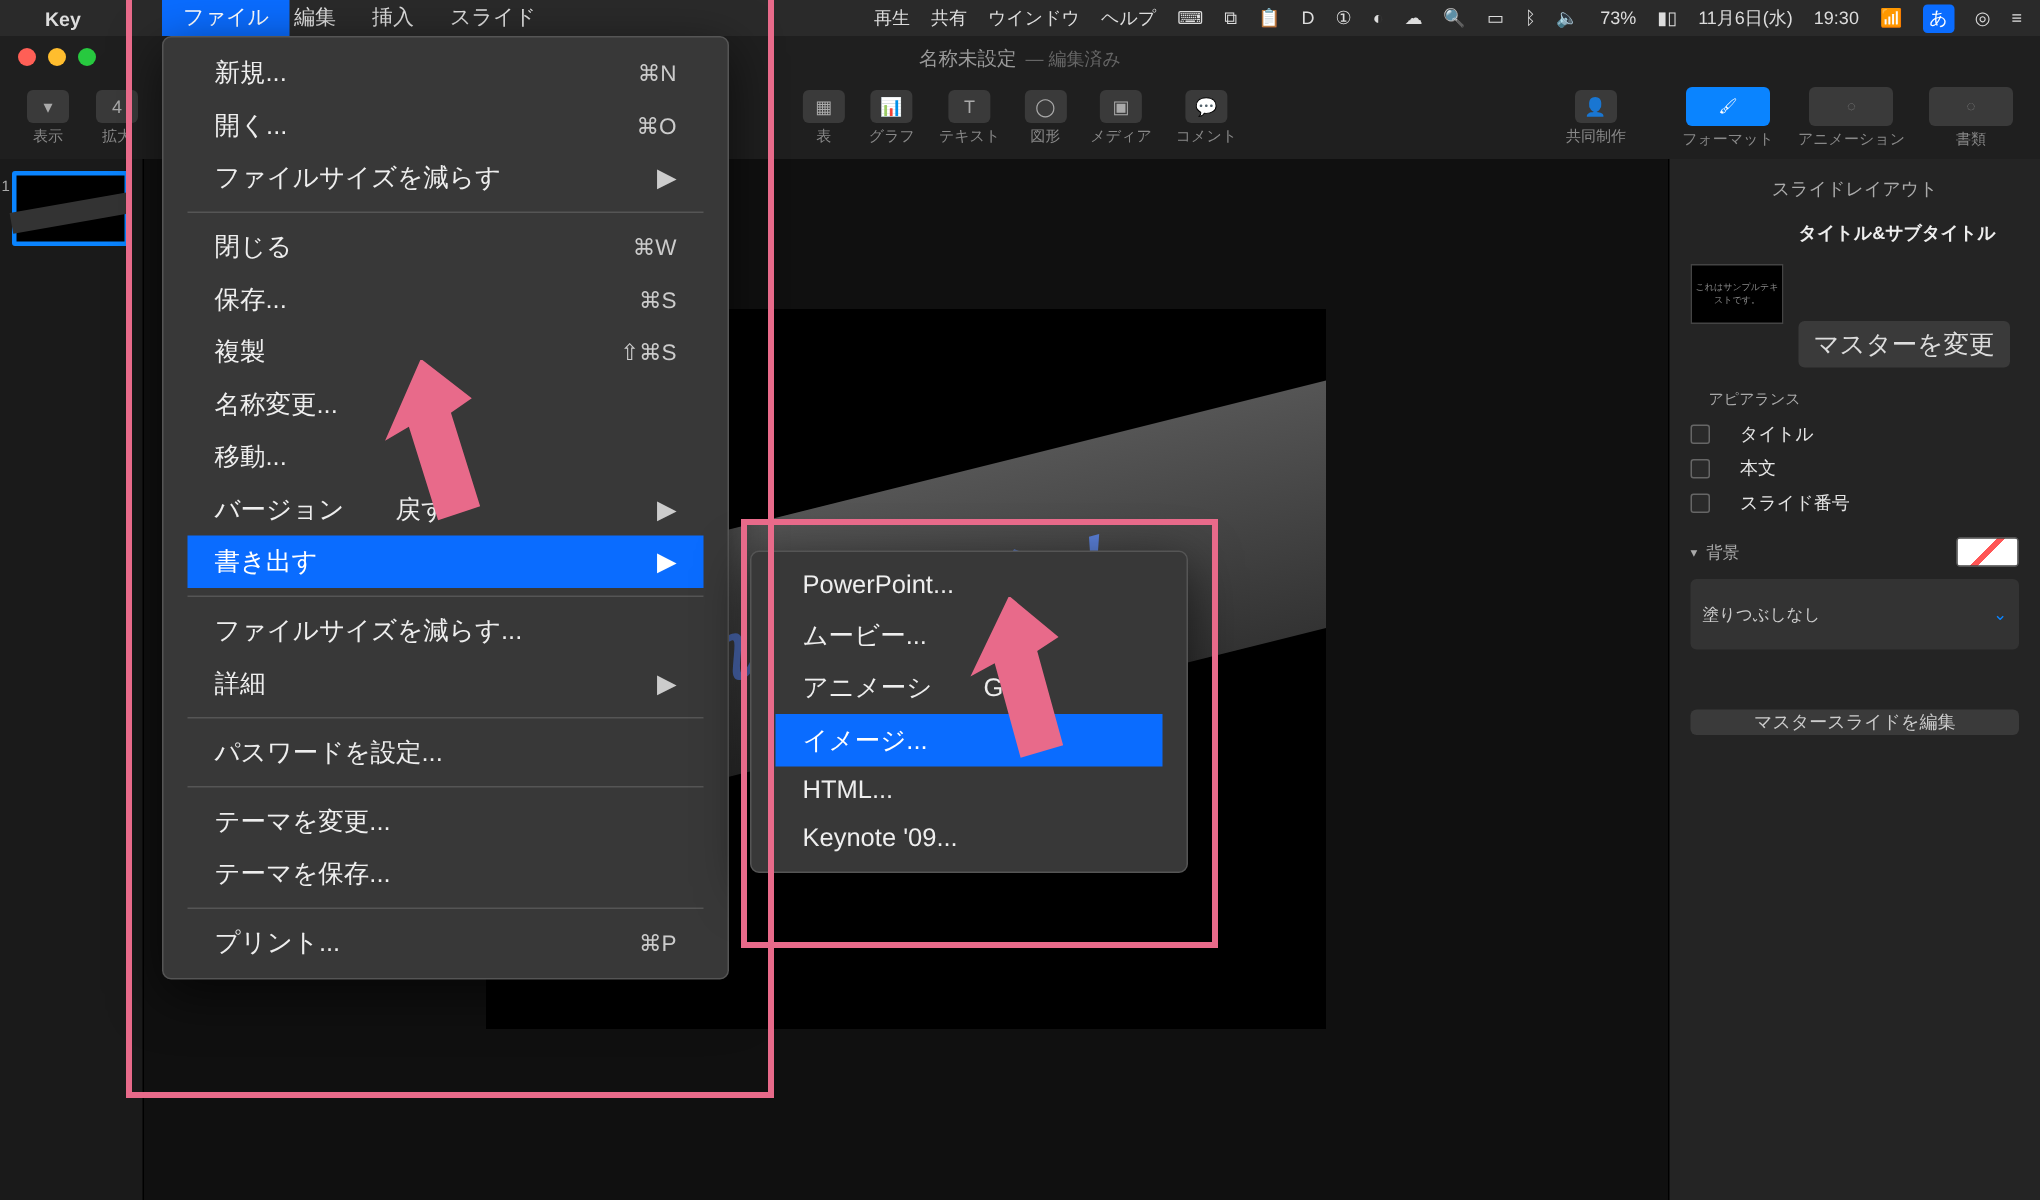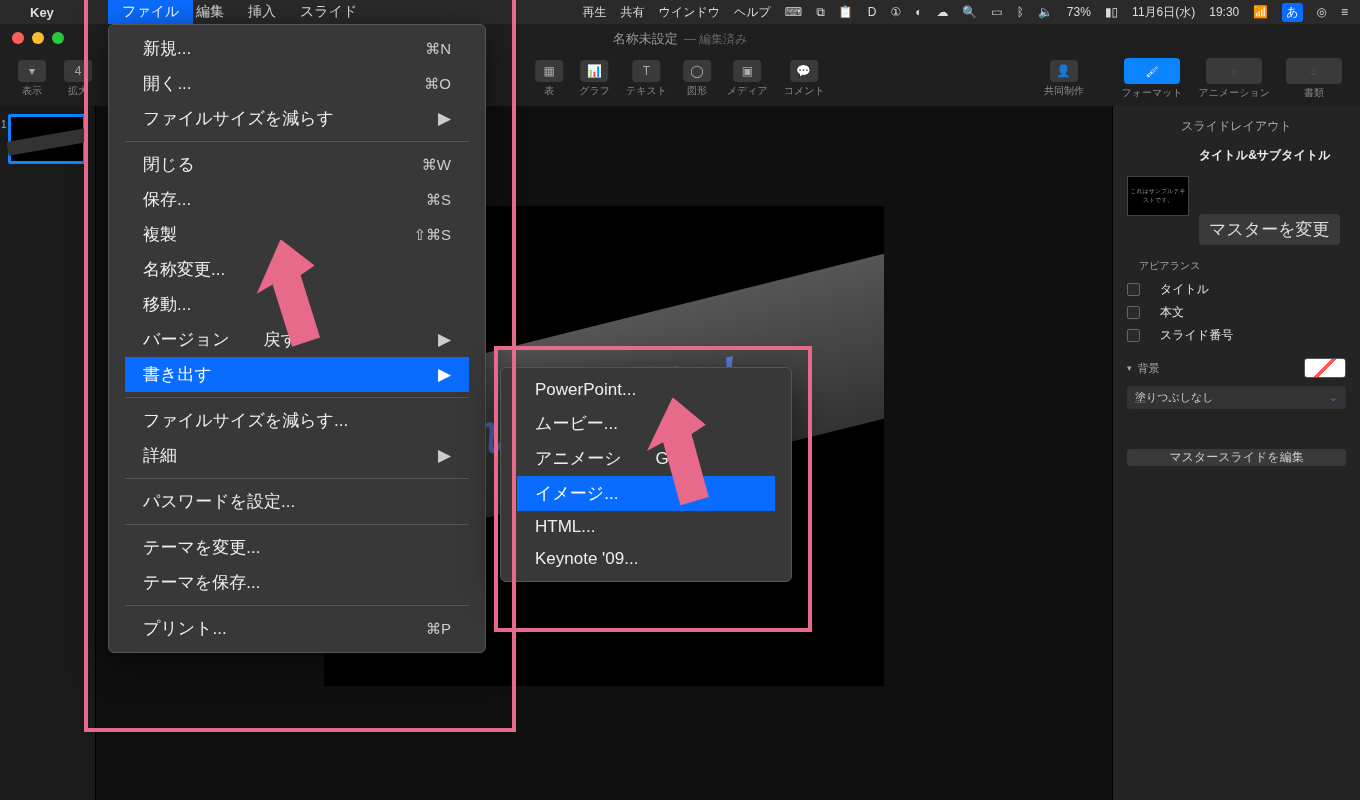--- a/index.html
+++ b/index.html
@@ -45,21 +45,21 @@
 .layout-thumb { width: 62px; height: 40px; background: #000; border: 1px solid #444; display:flex; align-items:center; justify-content:center; font-size:6px; color:#888; text-align:center; }
 .layout-col { flex:1; }
 .layout-title { font-size: 12px; font-weight: 600; color: #eee; margin-bottom: 6px; }
 .pill-btn { background: #3a3a3a; border-radius: 4px; padding: 4px 10px; font-size: 17px; display: inline-block; color:#ddd;margin-top:44px; }
 .section-label { font-size: 10px; color: #aaa; margin: 14px 12px 8px; }
 .check-row { display: flex; align-items: center; gap: 20px; font-size: 12px; color: #e5e5e5; margin-bottom: 6px; }
 .check-row .box { width: 13px; height: 13px; border: 1px solid #666; background: #2a2a2a; border-radius: 2px; }
 .disclosure { display:flex; align-items:center; gap:6px; margin-top:14px; font-size:11px; color:#aaa;}
 .disclosure::before { content:"▾"; font-size:9px; }
 .swatch { width: 42px; height: 20px; background: linear-gradient(135deg,#fff 45%,#f55 45%,#f55 55%,#fff 55%); border:1px solid #555; border-radius:3px; margin-left:auto;}
-.select-bg { background:#333; border-radius:4px; padding:4px 8px; margin-top:8px; font-size:11px; display:flex; align-items:center;}
+.select-bg { background:#333; border-radius:4px; padding:16px 8px; margin-top:8px; font-size:11px; display:flex; align-items:center;}
 .select-bg::after{content:"⌄"; margin-left:auto; color:#0a84ff;}
 .wide-btn { background:#3a3a3a; border-radius:4px; padding:0; text-align:center; font-size:12px; margin-top:40px;}
 
 
 .menu { position: absolute; background: #383838; border: 1px solid #555; border-radius: 6px; box-shadow: 0 10px 35px rgba(0,0,0,.6); padding: 6px 16px; }
 .menu-item { display: flex; align-items: center; padding: 6px 18px; font-size: 17px; color: #eee; white-space: nowrap; min-height: 30px;}
 .menu-item .shortcut { margin-left: auto; padding-left: 40px; color: #ccc; font-size: 15px; }
 .menu-item .arrow { margin-left: auto; padding-left: 40px; color: #ccc; }
 .menu-item.highlighted { background: #0a6cff; color: #fff; }
 .menu-item.highlighted .arrow, .menu-item.highlighted .shortcut { color:#fff; }

